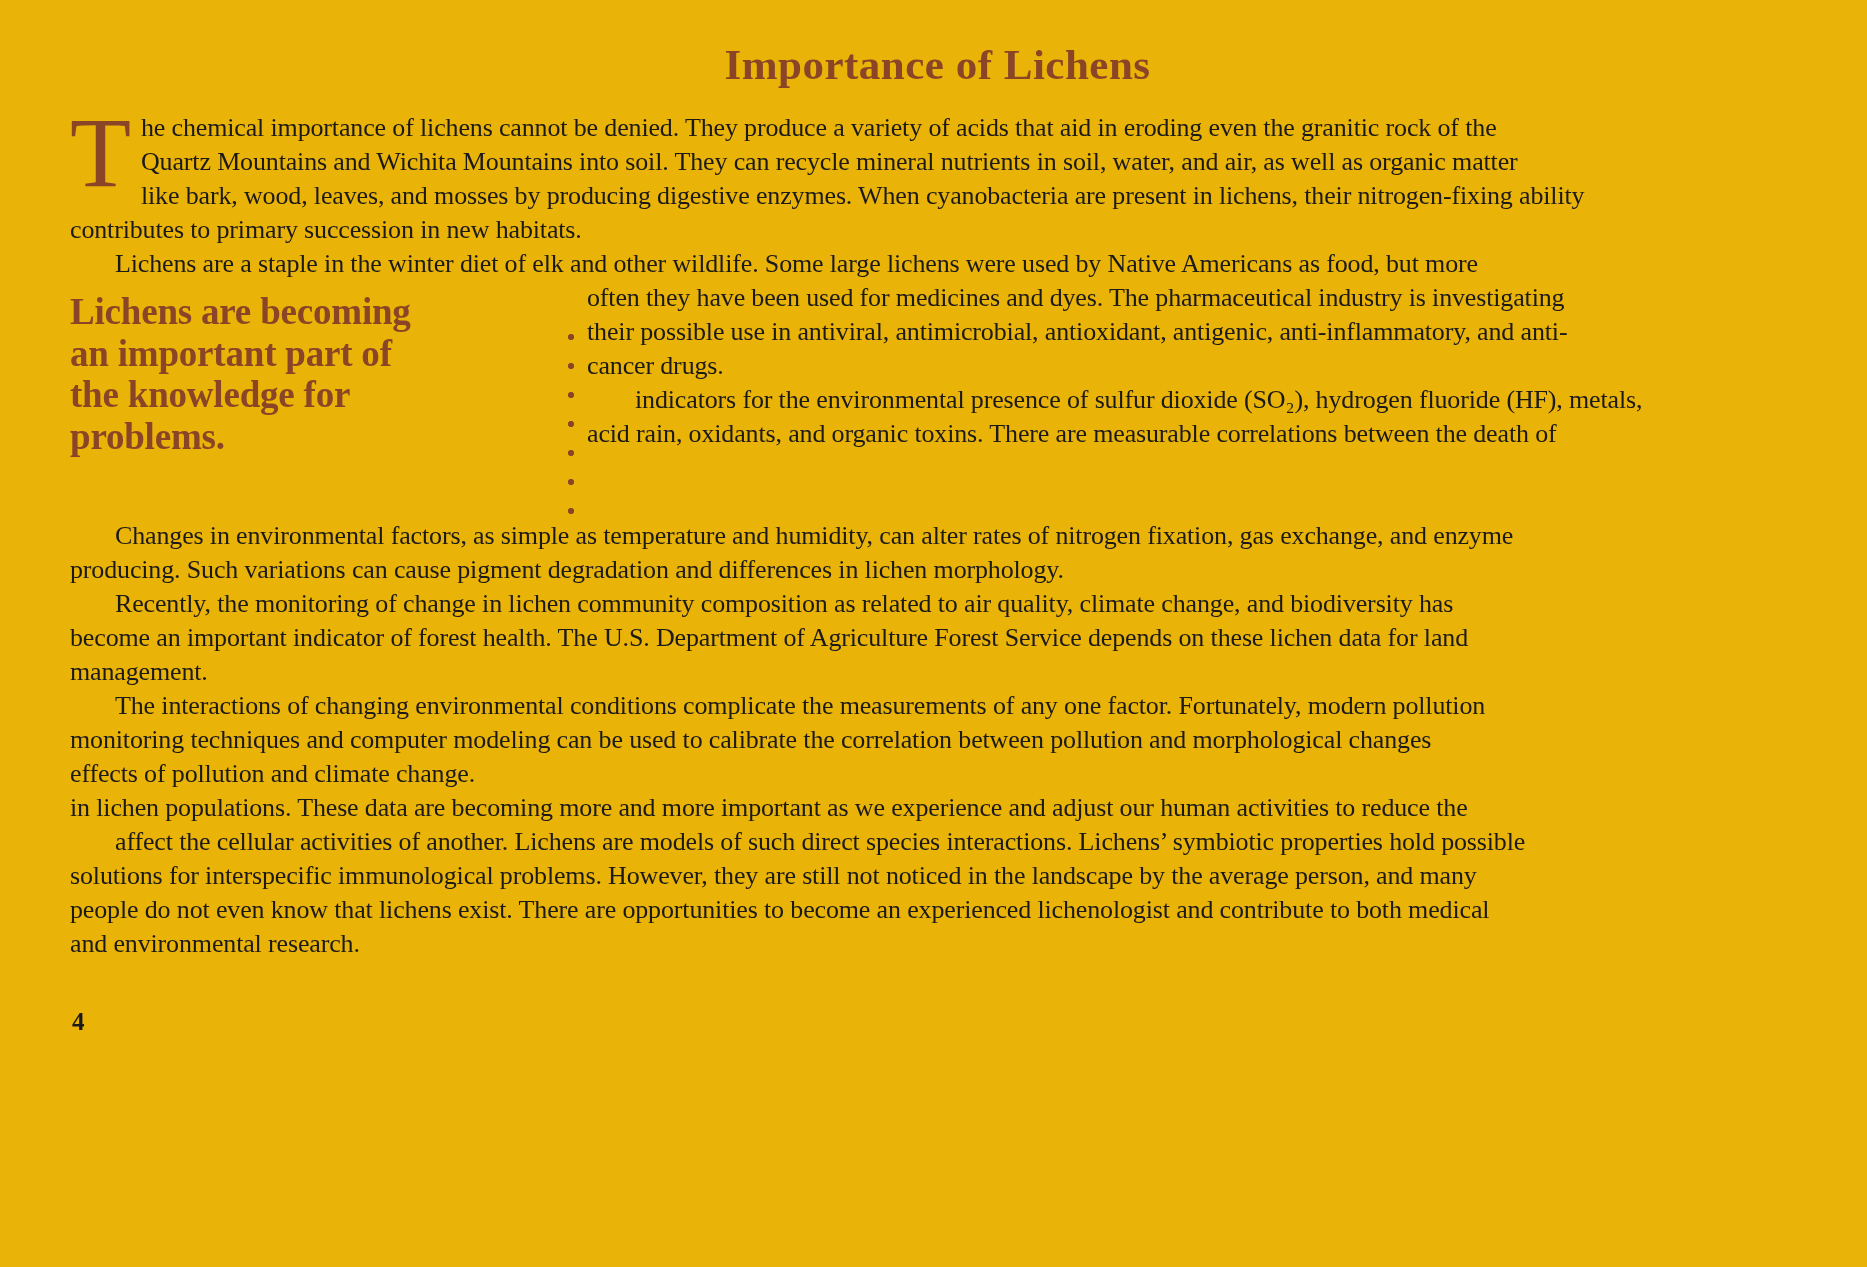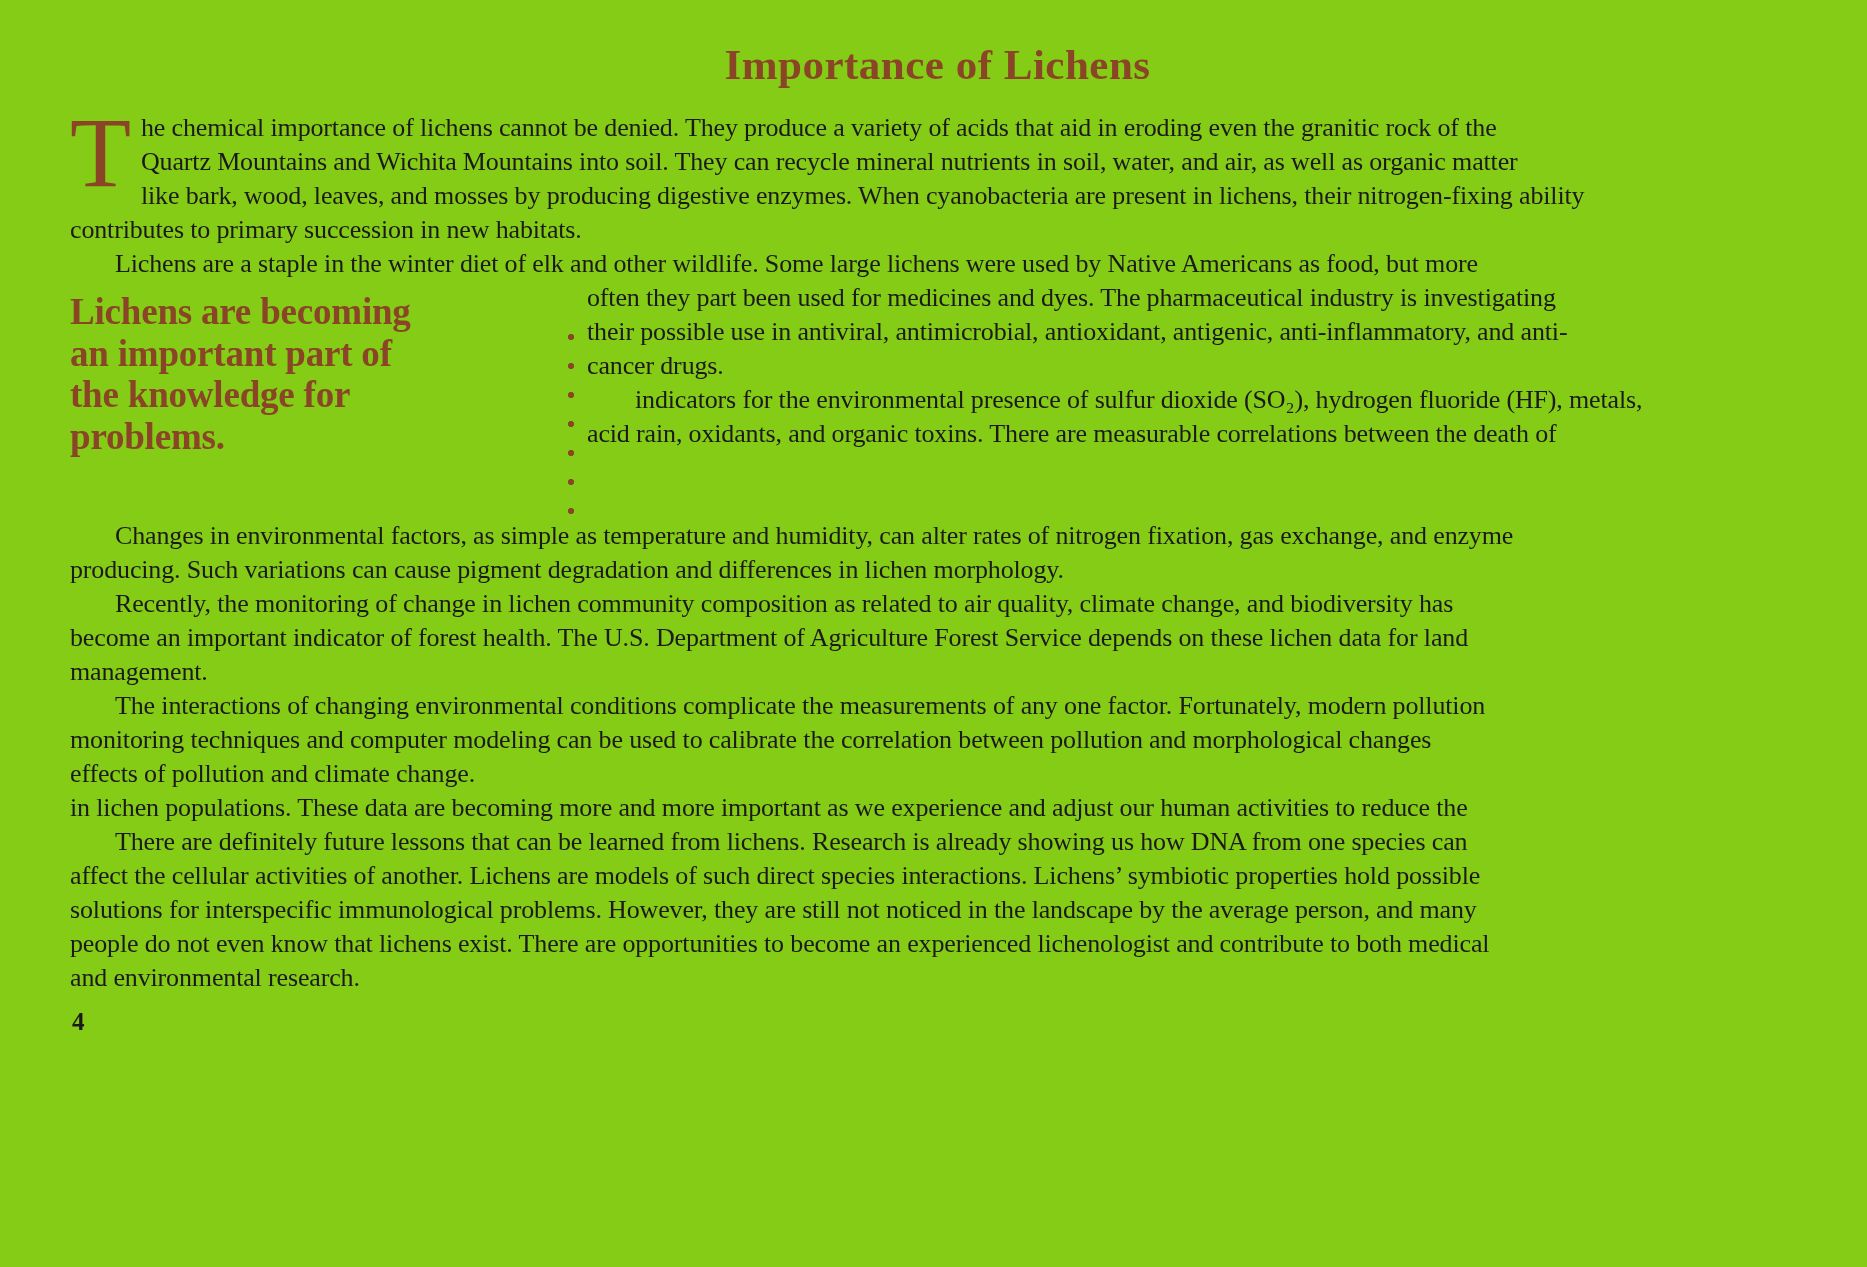--- a/index.html
+++ b/index.html
@@ -1,19 +1,19 @@
 <!DOCTYPE html>
 <html><head>
 <meta charset="utf-8">
 <style>
   html,body { margin:0; padding:0; background:#ffffff; }
   .page {
     position:relative;
     width:1867px; height:1267px;
-    background:#84cc16;
+    background:#eab308;
     font-family:"Liberation Serif", serif;
     color:#1c1a19;
     overflow:hidden;
   }
   .content {
     position:absolute;
     left:70px; right:62px; top:40px;
   }
   .title {
     text-align:center;
@@ -100,21 +100,21 @@
         <div class="quote-float">
           <div class="pull-quote">
               <div class="tl">Lichens are becoming</div>
               <div class="tl">an important part of</div>
               <div class="tl">the knowledge for</div>
               <div class="tl">problems.</div>
             </div>
           <div class="dotted-sep"></div>
         </div>
         <div class="wrap-lines">
-            <div class="tl">often they part been used for medicines and dyes. The pharmaceutical industry is investigating</div>
+            <div class="tl">often they have been used for medicines and dyes. The pharmaceutical industry is investigating</div>
             <div class="tl">their possible use in antiviral, antimicrobial, antioxidant, antigenic, anti-inflammatory, and anti-</div>
             <div class="tl">cancer drugs.</div>
           </div>
         <div class="wrap-lines wrap-p3">
             <div class="tl">indicators for the environmental presence of sulfur dioxide (SO₂), hydrogen fluoride (HF), metals,</div>
             <div class="tl">acid rain, oxidants, and organic toxins. There are measurable correlations between the death of</div>
           </div>
       </div>
 
       <div class="para clear indent-first">
@@ -126,21 +126,20 @@
           <div class="tl">become an important indicator of forest health. The U.S. Department of Agriculture Forest Service depends on these lichen data for land</div>
           <div class="tl">management.</div>
         </div>
       <div class="para indent-first">
           <div class="tl">The interactions of changing environmental conditions complicate the measurements of any one factor. Fortunately, modern pollution</div>
           <div class="tl">monitoring techniques and computer modeling can be used to calibrate the correlation between pollution and morphological changes</div>
           <div class="tl">effects of pollution and climate change.</div>
           <div class="tl">in lichen populations. These data are becoming more and more important as we experience and adjust our human activities to reduce the</div>
         </div>
       <div class="para indent-first">
-          <div class="tl">There are definitely future lessons that can be learned from lichens. Research is already showing us how DNA from one species can</div>
           <div class="tl">affect the cellular activities of another. Lichens are models of such direct species interactions. Lichens’ symbiotic properties hold possible</div>
           <div class="tl">solutions for interspecific immunological problems. However, they are still not noticed in the landscape by the average person, and many</div>
           <div class="tl">people do not even know that lichens exist. There are opportunities to become an experienced lichenologist and contribute to both medical</div>
           <div class="tl">and environmental research.</div>
         </div>
 
     </div>
   </div>
 
   <div class="page-number">4</div>

